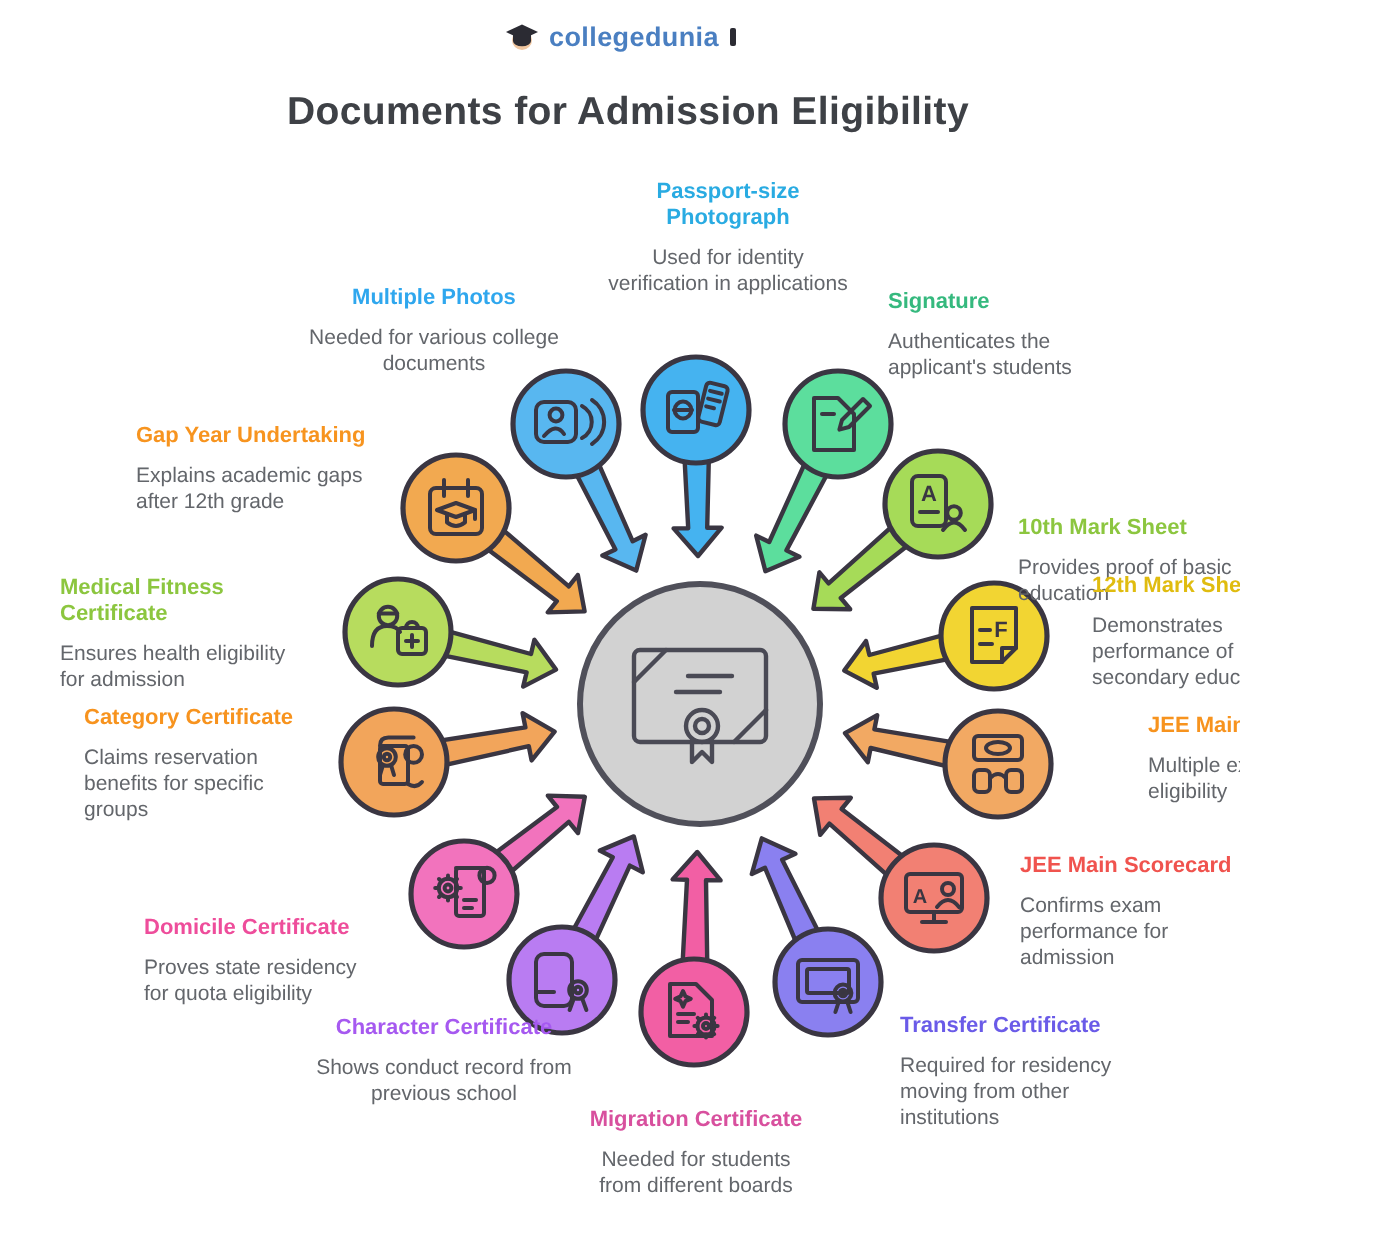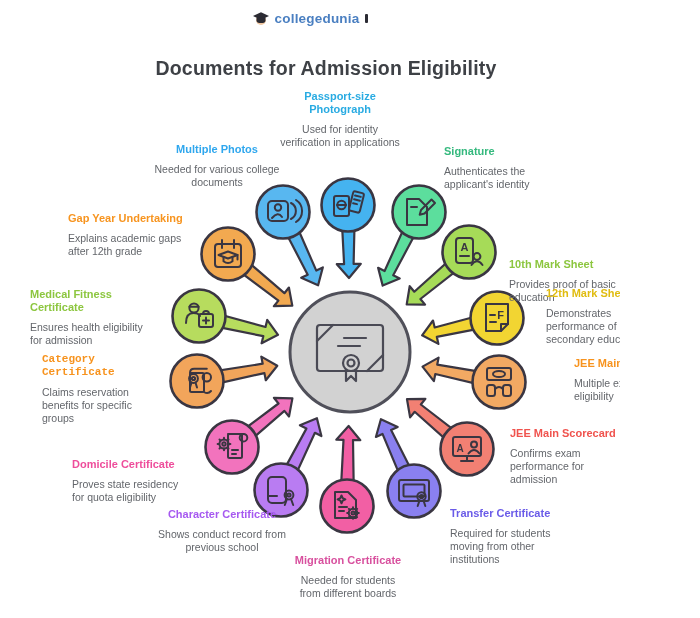--- a/index.html
+++ b/index.html
@@ -2,21 +2,21 @@
 <html><head>
 <meta charset="utf-8">
 <style>
   html,body{margin:0;padding:0;background:#fff;}
   #app{position:relative;width:620px;height:618px;background:#ffffff;overflow:hidden;
        font-family:"Liberation Sans",sans-serif;}
   #logo-bar{position:absolute;top:10px;left:0;width:100%;display:flex;justify-content:center;
             align-items:center;gap:5px;}
   #brand-text{font-size:13.5px;font-weight:700;color:#4A7FC1;letter-spacing:.2px;}
   #logo-mark{width:3px;height:9px;background:#2B2B33;border-radius:1px;margin-left:1px;}
-  #page-title{position:absolute;top:41px;left:0;width:100%;text-align:center;margin:16px;
+  #page-title{position:absolute;top:41px;left:0;width:100%;text-align:center;margin:4px;
               font-size:19.5px;font-weight:700;color:#3E4146;letter-spacing:.2px;}
   #stage{position:absolute;left:0;top:0;width:700px;height:618px;}
   #diagram-svg{position:absolute;left:0;top:0;}
   .node-label{position:absolute;z-index:2;}
   .node-title{font-weight:700;font-size:11px;line-height:1.18;margin:0 0 7px 0;}
   .node-desc{font-size:10.5px;line-height:1.25;color:#63666B;}
   .align-center{text-align:center}.align-left{text-align:left}.align-right{}
 </style>
 </head>
 <body>
@@ -195,62 +195,62 @@
         </g>
         <circle cx="283" cy="212" r="26.5" fill="#58B7F0" stroke="#3A3642" stroke-width="2.6"></circle>
         <g transform="translate(283,212)" fill="none" stroke="#3A3642" stroke-width="2" stroke-linecap="round" stroke-linejoin="round">
           <rect x="-15" y="-11" width="20" height="20" rx="4"></rect>
           <circle cx="-5" cy="-4.5" r="3.2"></circle>
           <path d="M -11 6 Q -5 -1 -1 5"></path>
           <path d="M 8 -9 a 9 9 0 0 1 0 16"></path>
           <path d="M 13 -12 a 13 13 0 0 1 0 22"></path>
         </g>
       </svg>
-  <div class="node-label align-center" style="left: 280px; top: 90px; width: 120px;">
+  <div class="node-label align-center" style="left: 304px; top: 90px; width: 120px;">
         <div class="node-title" style="color: rgb(41, 171, 226);">Passport-size Photograph</div>
         <div class="node-desc">Used for identity verification in applications</div>
       </div>
       <div class="node-label align-left" style="left: 444px; top: 145px; width: 112px;">
         <div class="node-title" style="color: rgb(53, 185, 126);">Signature</div>
-        <div class="node-desc">Authenticates the applicant's identity</div>
+        <div class="node-desc">Authenticates the applicant's students</div>
       </div>
       <div class="node-label align-left" style="left: 509px; top: 218px; width: 120px; margin-top: 40px;">
         <div class="node-title" style="color: rgb(140, 198, 63);">10th Mark Sheet</div>
         <div class="node-desc">Provides proof of basic education</div>
       </div>
       <div class="node-label align-left" style="left: 546px; top: 287px; width: 110px;">
         <div class="node-title" style="color: rgb(224, 188, 15);">12th Mark Sheet</div>
         <div class="node-desc">Demonstrates performance of secondary education</div>
       </div>
       <div class="node-label align-left" style="left: 546px; top: 357px; width: 112px; margin-left: 28px;">
         <div class="node-title" style="color: rgb(247, 147, 30);">JEE Main Admit Card</div>
         <div class="node-desc">Multiple exam entry for eligibility</div>
       </div>
       <div class="node-label align-left" style="left: 510px; top: 427px; width: 106px;">
         <div class="node-title" style="color: rgb(240, 83, 78);">JEE Main Scorecard</div>
         <div class="node-desc">Confirms exam performance for admission</div>
       </div>
       <div class="node-label align-left" style="left: 450px; top: 507px; width: 135px;">
         <div class="node-title" style="color: rgb(106, 91, 232);">Transfer Certificate</div>
-        <div class="node-desc">Required for students moving from other institutions</div>
+        <div class="node-desc">Required for residency moving from other institutions</div>
       </div>
       <div class="node-label align-center" style="left: 289px; top: 554px; width: 118px;">
         <div class="node-title" style="color: rgb(216, 80, 158);">Migration Certificate</div>
         <div class="node-desc">Needed for students from different boards</div>
       </div>
       <div class="node-label align-center" style="left: 158px; top: 508px; width: 128px;">
         <div class="node-title" style="color: rgb(166, 89, 240);">Character Certificate</div>
         <div class="node-desc">Shows conduct record from previous school</div>
       </div>
       <div class="node-label align-right" style="left: 72px; top: 430px; width: 118px;">
         <div class="node-title" style="color: rgb(238, 77, 155); margin-top: 28px;">Domicile Certificate</div>
         <div class="node-desc">Proves state residency for quota eligibility</div>
       </div>
       <div class="node-label align-right" style="left: 42px; top: 353px; width: 110px;">
-        <div class="node-title" style="color: rgb(247, 147, 30); font-family: Liberation Mono, monospace;">Category Certificate</div>
+        <div class="node-title" style="color: rgb(247, 147, 30);">Category Certificate</div>
         <div class="node-desc">Claims reservation benefits for specific groups</div>
       </div>
       <div class="node-label align-right" style="left: 30px; top: 288px; width: 122px;">
         <div class="node-title" style="color: rgb(140, 198, 63);">Medical Fitness Certificate</div>
         <div class="node-desc">Ensures health eligibility for admission</div>
       </div>
       <div class="node-label align-right" style="left: 68px; top: 212px; width: 120px;">
         <div class="node-title" style="color: rgb(247, 148, 31);">Gap Year Undertaking</div>
         <div class="node-desc">Explains academic gaps after 12th grade</div>
       </div>

